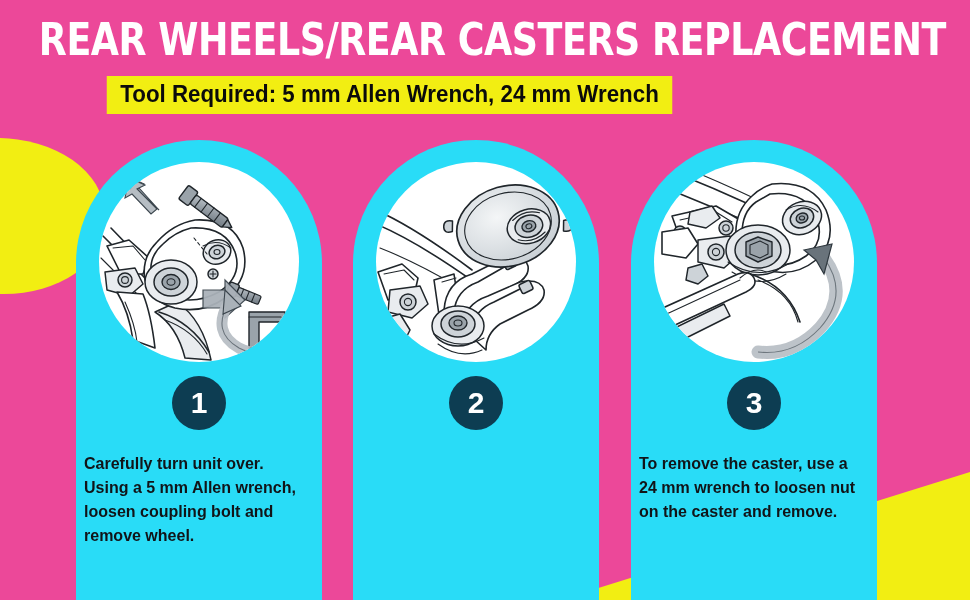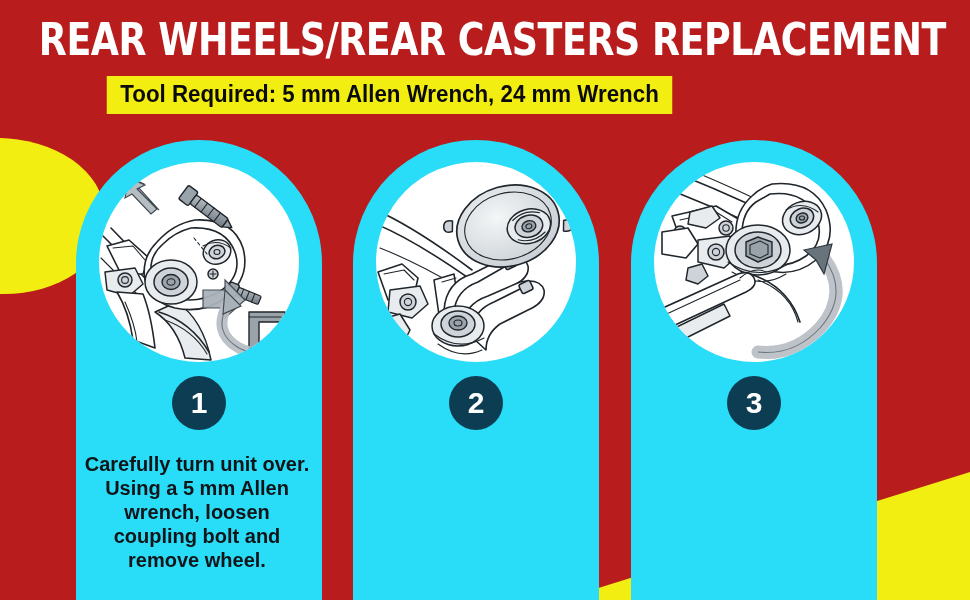--- a/index.html
+++ b/index.html
@@ -2,21 +2,21 @@
 <html><head>
 <meta charset="utf-8">
 <style>
   html,body{margin:0;padding:0;}
   body{
     width:970px;height:600px;overflow:hidden;
     background:#063a4d;
     font-family:"Liberation Sans", sans-serif;
     position:relative;
   }
-  #stage{position:absolute;inset:0;width:970px;height:600px;overflow:hidden;background:#b91c1c;}
+  #stage{position:absolute;inset:0;width:970px;height:600px;overflow:hidden;background:#ec4899;}
 
   
   .deco{position:absolute;pointer-events:none;}
   #deco-left{left:-96px;top:138px;width:200px;height:156px;background:#f2ee12;
              border-radius:50% 58% 54% 50% / 50% 52% 48% 50%;}
   #deco-bottom{left:0;top:0;width:970px;height:600px;}
 
   
   #header{position:absolute;left:0;top:0;width:970px;height:132px;}
   #title{
@@ -59,22 +59,22 @@
     position:absolute;left:50%;margin-left:-27px;top:236px;
     width:54px;height:54px;border-radius:50%;
     background:#0d3d52;
     color:#ffffff;font-weight:bold;font-size:30px;
     display:flex;align-items:center;justify-content:center;
     line-height:1;
   }
 
   .caption{
     position:absolute;left:8px;right:12px;top:312px;
-    text-align:center;color:#111418;
-    font-weight:bold;font-size:20px;line-height:24px;
+    text-align:left;color:#111418;
+    font-weight:bold;font-size:16px;line-height:24px;
   }
 
   
   .ln{fill:none;stroke:#20262b;stroke-width:1.6;stroke-linecap:round;stroke-linejoin:round;}
   .ln-t{fill:none;stroke:#20262b;stroke-width:1.1;stroke-linecap:round;stroke-linejoin:round;}
   .fl-w{fill:#ffffff;stroke:#20262b;stroke-width:1.6;stroke-linejoin:round;}
   .fl-l{fill:#e9ecef;stroke:#20262b;stroke-width:1.5;stroke-linejoin:round;}
   .fl-m{fill:#cdd3d8;stroke:#20262b;stroke-width:1.5;stroke-linejoin:round;}
   .fl-d{fill:#9aa3aa;stroke:#20262b;stroke-width:1.4;stroke-linejoin:round;}
 </style>
@@ -277,15 +277,16 @@
         <path class="ln-t" d="M 4 156 L 86 118"></path>
         <path class="fl-l" d="M 0 176 L 70 142 L 76 154 L 4 190 Z"></path>
         <path class="ln-t" d="M 86 116 Q 100 104 112 110"></path>
 
         <path d="M 170 96 Q 196 132 166 166 Q 140 194 104 190" fill="none" stroke="#b6bdc3" stroke-width="13" stroke-linecap="round" opacity="0.9"></path>
         <path d="M 170 96 Q 196 132 166 166 Q 140 194 104 190" fill="none" stroke="#5a646c" stroke-width="1.1" opacity="0.8"></path>
         <path d="M 150 88 L 178 82 L 170 112 L 162 98 Z" fill="#69737b" stroke="#2f383f" stroke-width="1.2"></path>
       </svg>
     </div>
     <div class="badge">3</div>
+    <div class="caption">To remove the caster, use a 24 mm wrench to loosen nut on the caster and remove.</div>
   </div>
 
 </div>
 
 </body></html>

